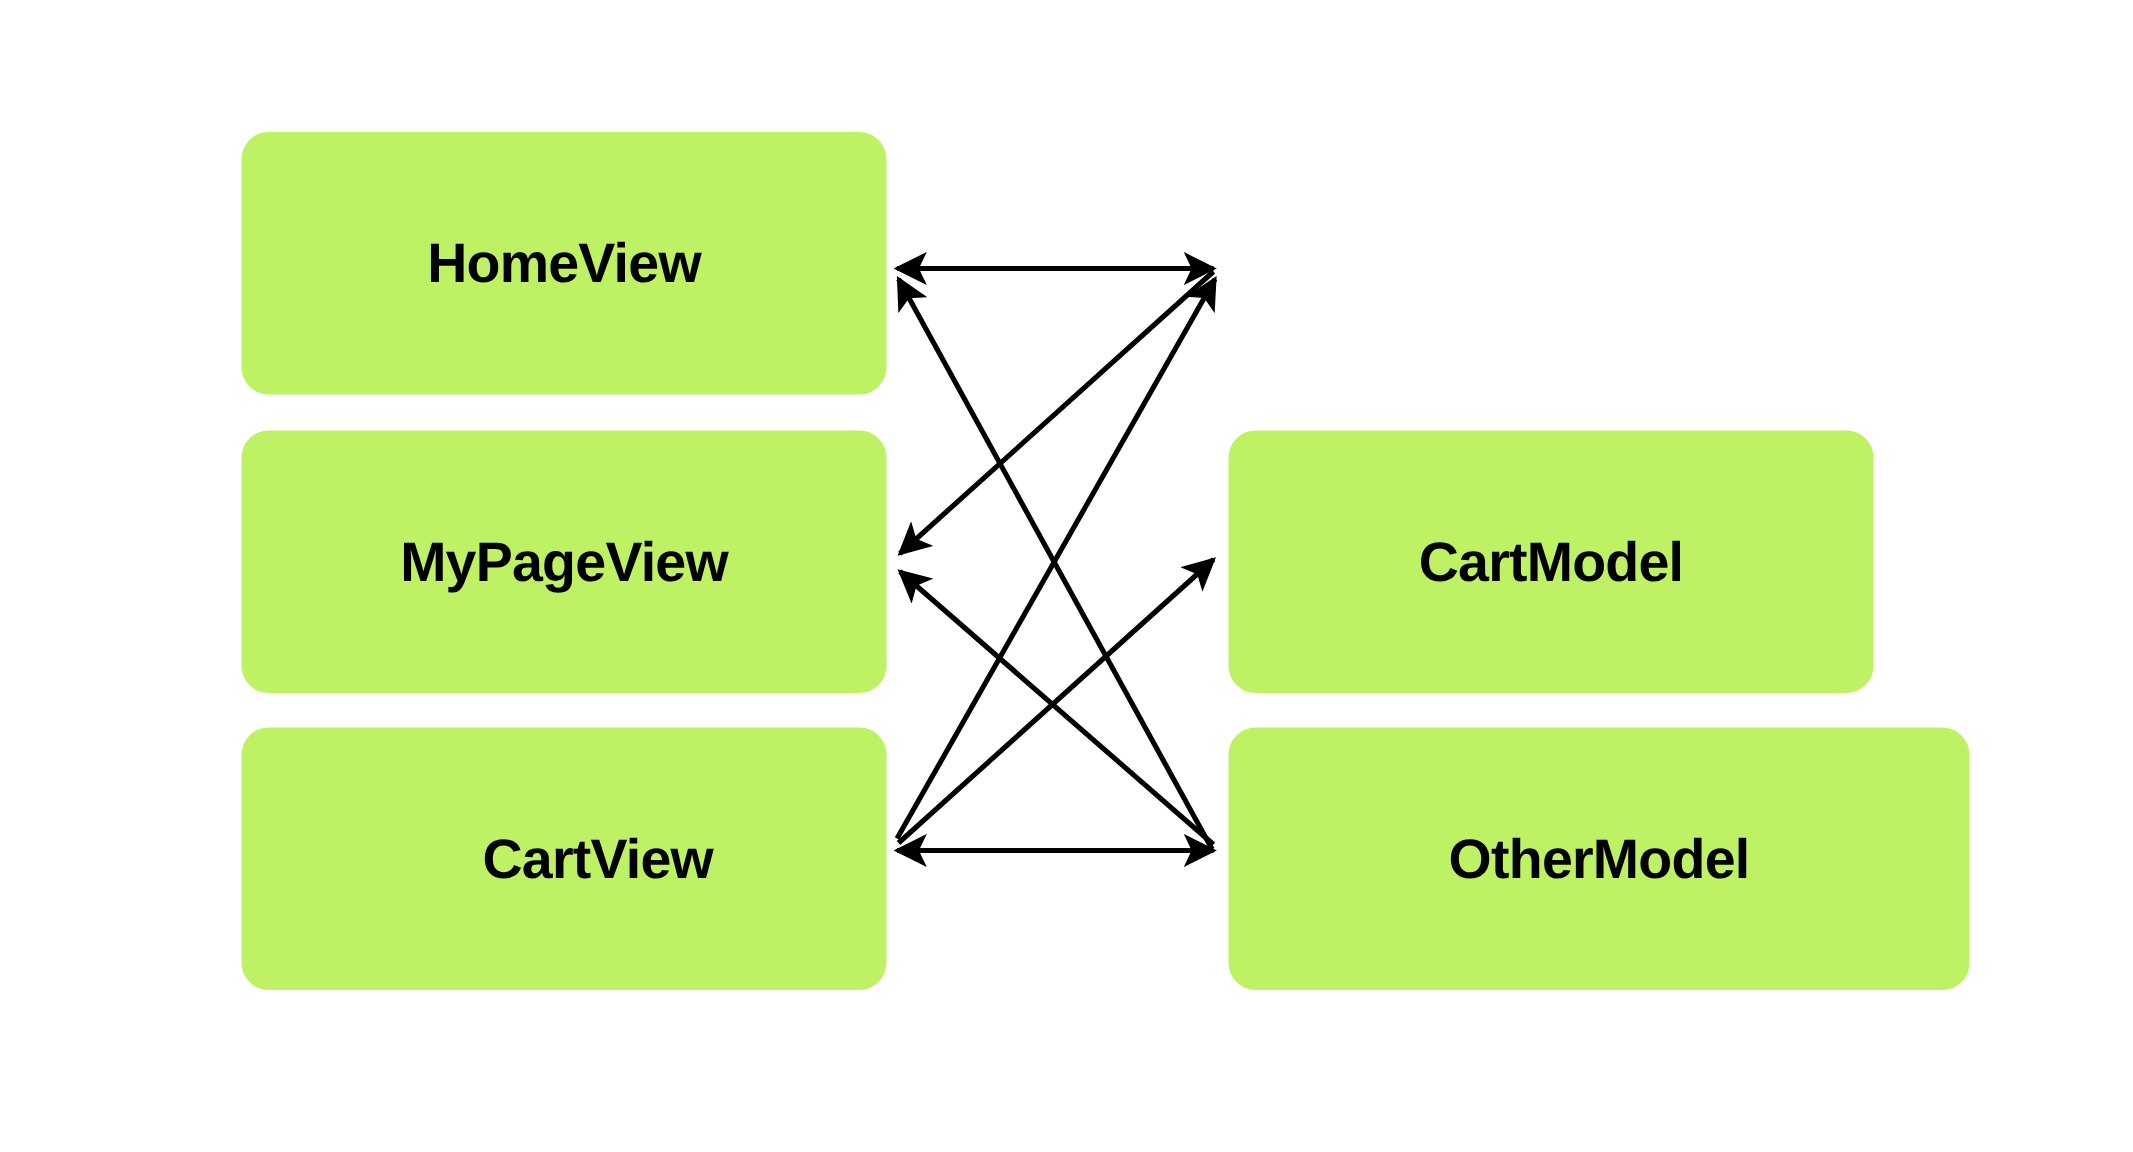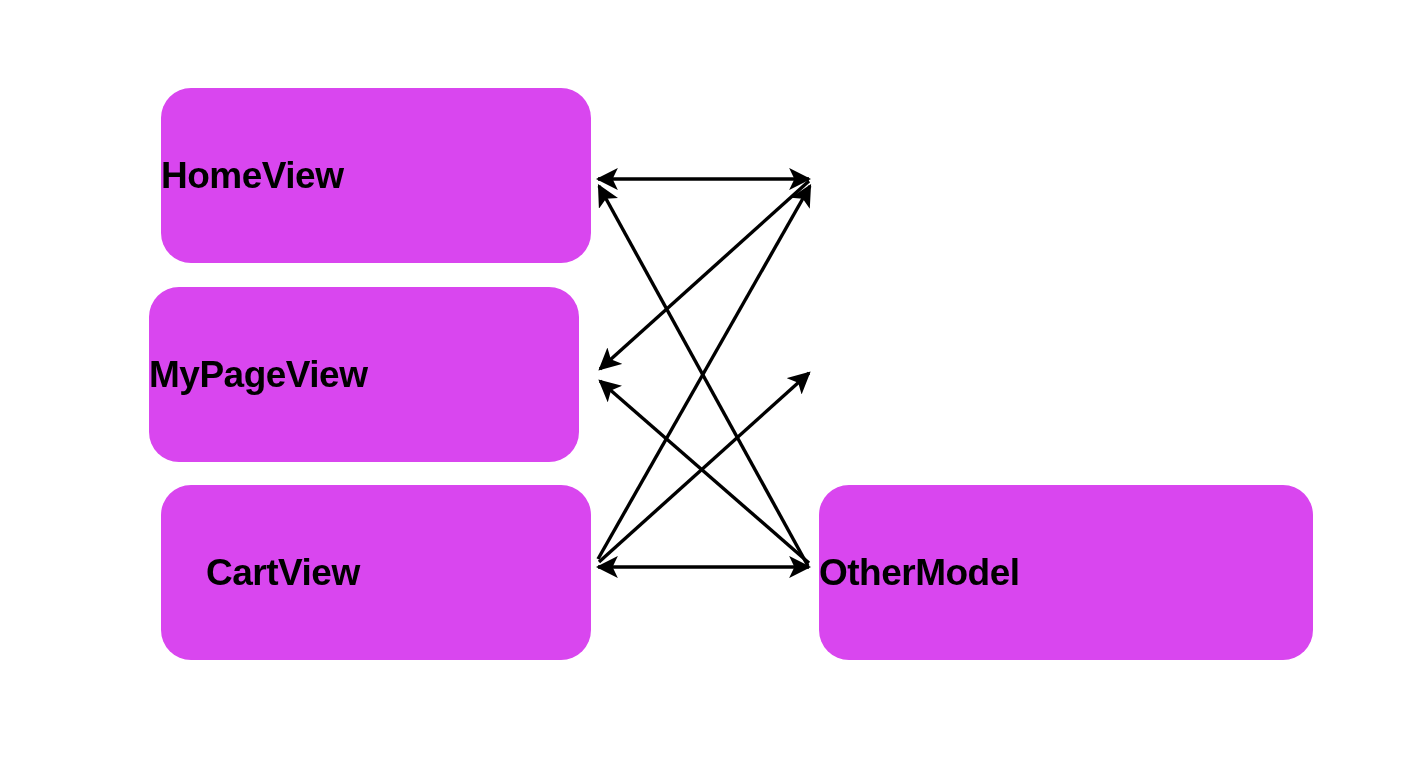--- a/index.html
+++ b/index.html
@@ -17,38 +17,39 @@
   }
   #diagram-canvas {
     position: absolute;
     left: 0;
     top: 0;
     width: 1422px;
     height: 768px;
   }
   .node-box {
     position: absolute;
-    background: #d946ef;
-    border-radius: 30px;
+    background: #bef264;
+    border-radius: 18px;
     display: flex;
     align-items: center;
+    justify-content: center;
     box-sizing: border-box;
   }
   .node-label {
     font-family: "Liberation Sans", sans-serif;
     font-weight: bold;
     font-size: 37px;
     letter-spacing: -0.5px;
     color: #000000;
     white-space: nowrap;
     line-height: 1;
   }
   
   #node-homeview   { left: 161px; top: 88px;  width: 430px; height: 175px; }
-  #node-mypageview { left: 149px; top: 287px; width: 430px; height: 175px; }
+  #node-mypageview { left: 161px; top: 287px; width: 430px; height: 175px; }
   #node-cartview   { left: 161px; top: 485px; width: 430px; height: 175px; padding-left: 45px; }
   
   #node-usermodel  { left: 819px; top: 88px;  width: 430px; height: 175px; }
   #node-cartmodel  { left: 819px; top: 287px; width: 430px; height: 175px; }
   #node-othermodel { left: 819px; top: 485px; width: 494px; height: 175px; }
 
   .edge-layer {
     position: absolute;
     left: 0;
     top: 0;
@@ -93,18 +94,21 @@
 
   <div class="node-box" id="node-mypageview">
     <span class="node-label">MyPageView</span>
   </div>
 
   <div class="node-box" id="node-cartview">
     <span class="node-label">CartView</span>
   </div>
 
 
+  <div class="node-box" id="node-cartmodel">
+    <span class="node-label">CartModel</span>
+  </div>
 
   <div class="node-box" id="node-othermodel">
     <span class="node-label">OtherModel</span>
   </div>
 
 </div>
 
 </body></html>

